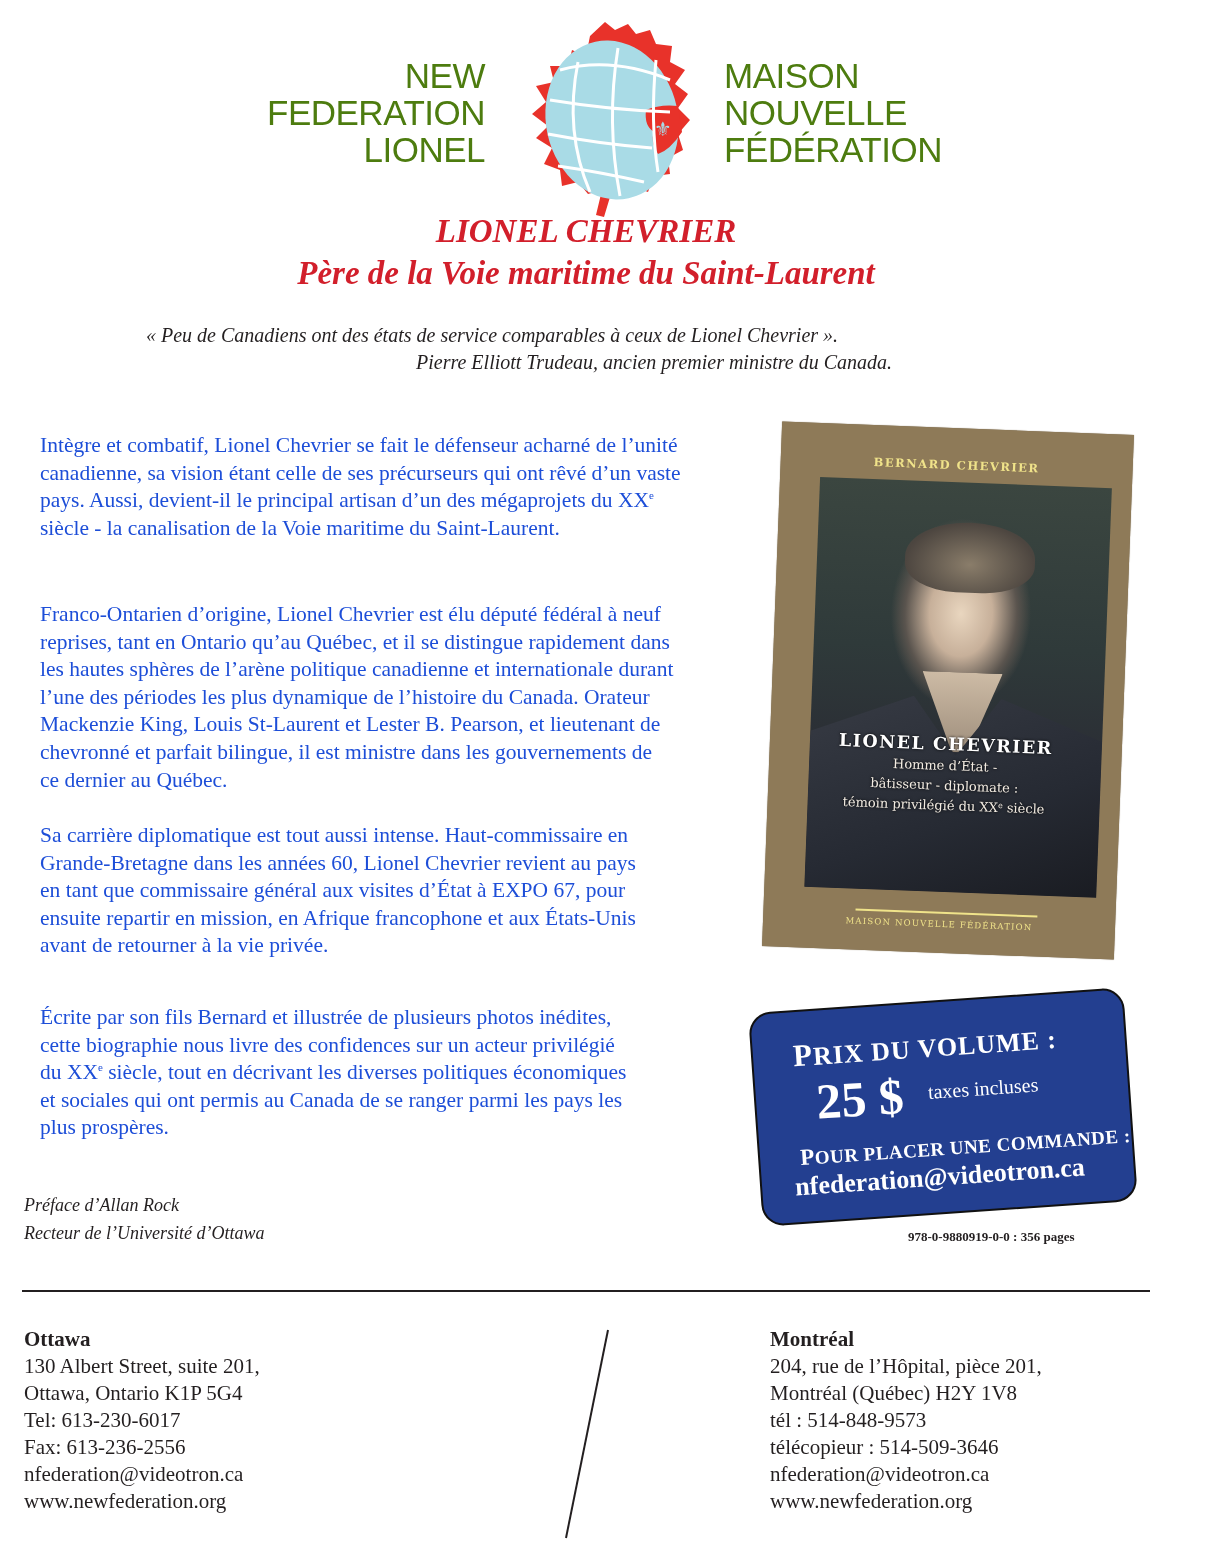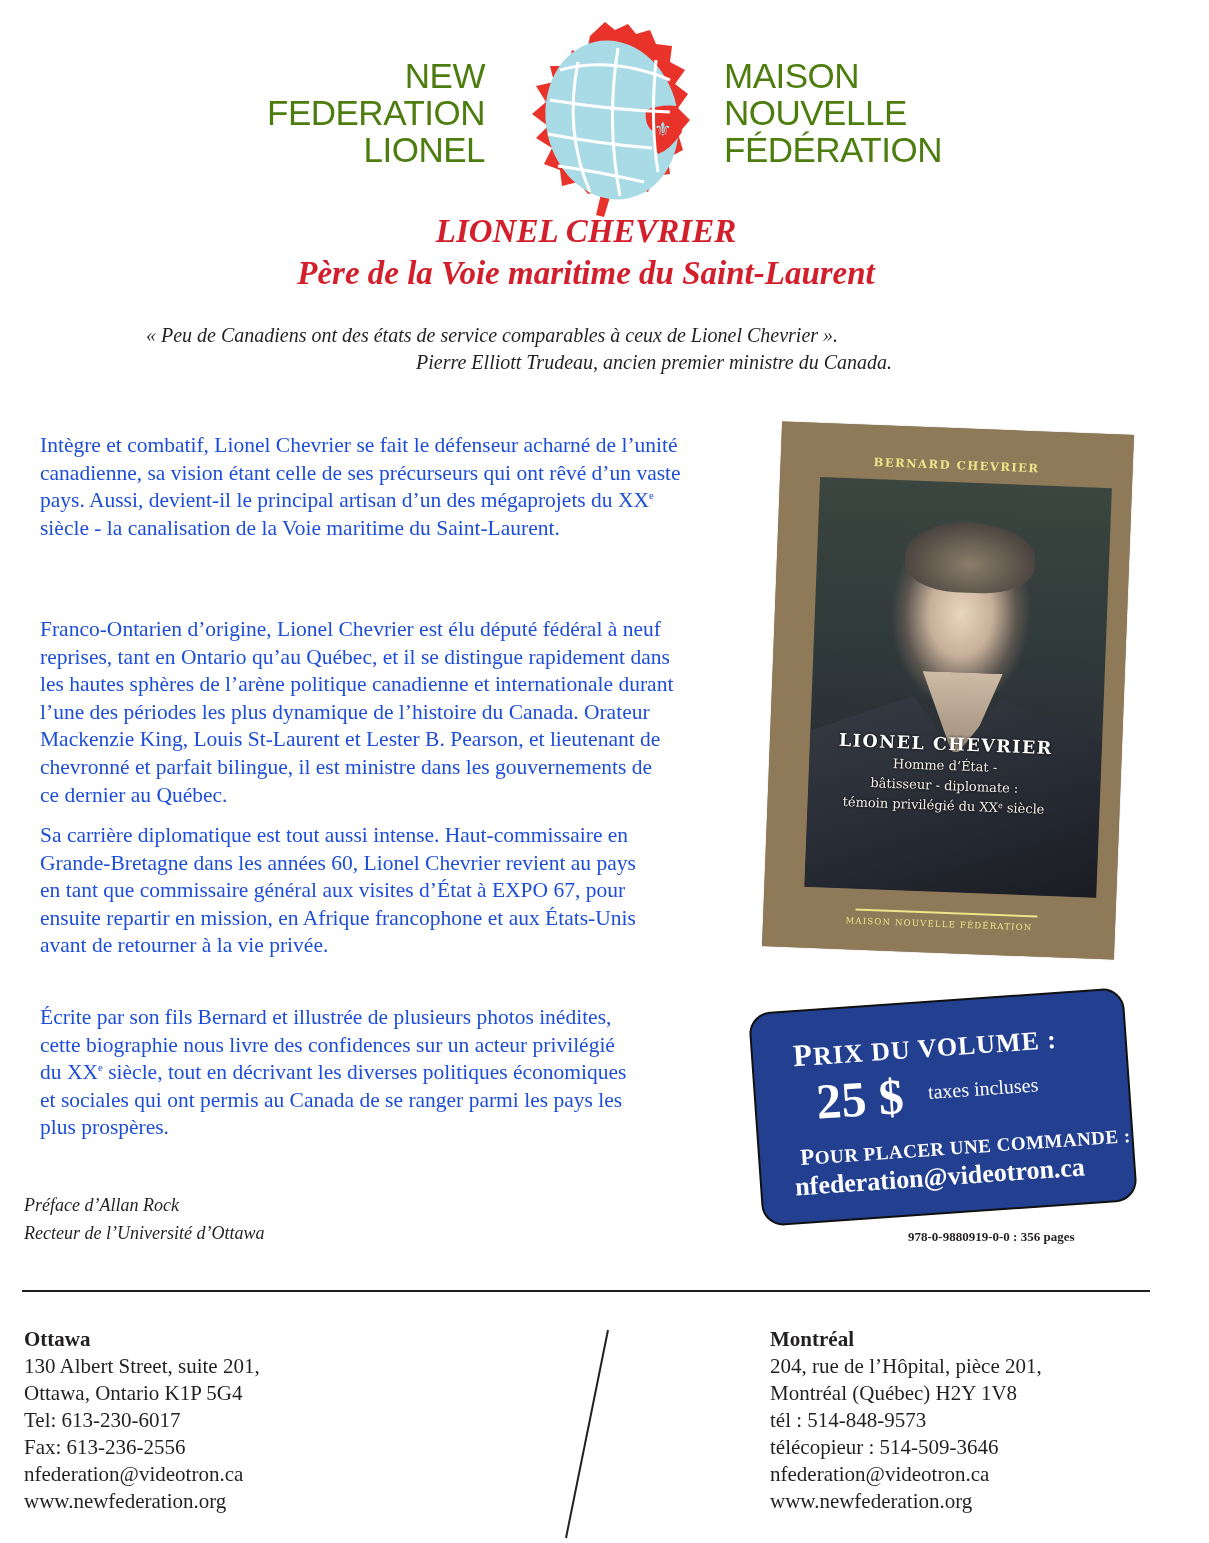--- a/index.html
+++ b/index.html
@@ -20,21 +20,21 @@
     .title-2 { top: 253px; font-size: 33px; line-height: 40px; }
 
     .quote { font-style: italic; font-size: 20px; line-height: 26px; white-space: nowrap; color: #231f20; }
     .quote-1 { left: 146px; top: 322px; }
     .quote-2 { left: 416px; top: 349px; }
 
     
     .body { left: 24px; width: 760px; font-size: 21.5px; line-height: 27.6px; color: #1d4ed8; margin-left: 16px; }
     .body p { margin: 0; white-space: nowrap; }
     .p1 { top: 432px; }
-    .p2 { top: 616px; }
+    .p2 { top: 601px; }
     .p3 { top: 822px; }
     .p4 { top: 1004px; }
     sup { font-size: 11px; vertical-align: top; line-height: 1; position: relative; top: 3px; }
 
     .preface { left: 24px; top: 1192px; font-size: 18px; line-height: 27.6px; font-style: italic; white-space: nowrap; }
 
     
     .cover { left: 772px; top: 428px; width: 352px; height: 525px; background: #8e7a58;
       transform: rotate(2.2deg); transform-origin: center; box-shadow: 0 0 1px #6b5a3e; }
     .cover-author { position: absolute; left: 0; right: 0; top: 30px; text-align: center; color: #f0e38a;

